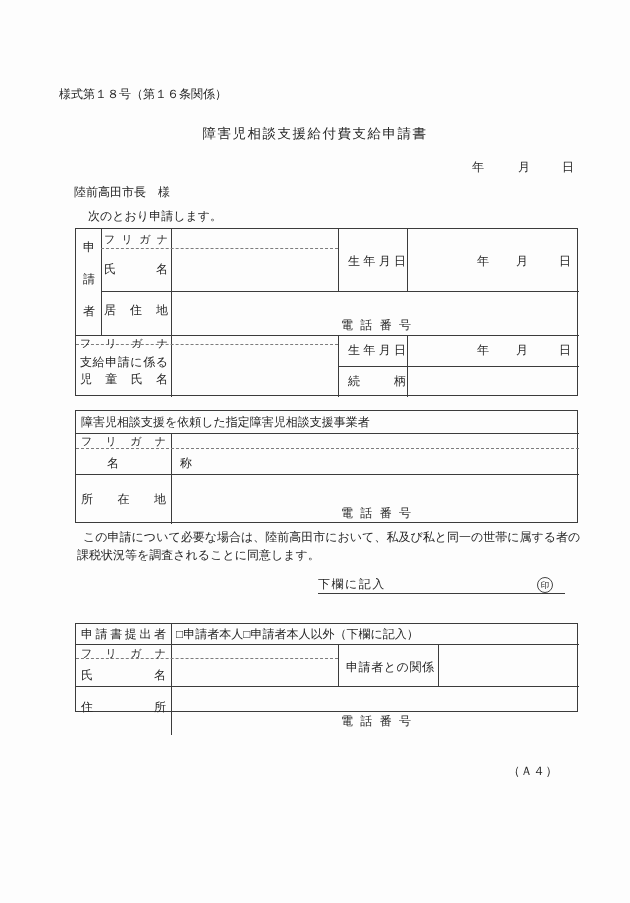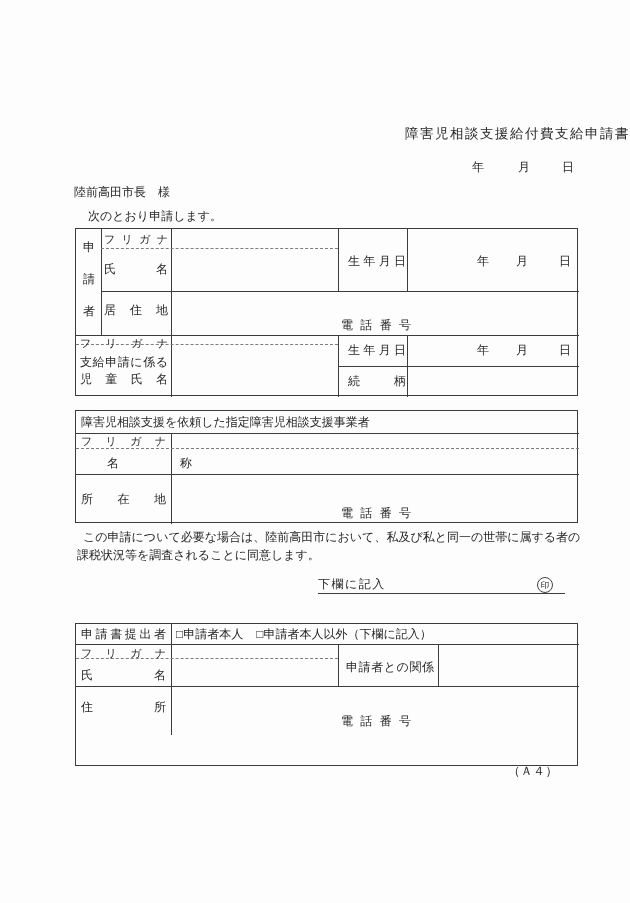--- a/index.html
+++ b/index.html
@@ -10,34 +10,35 @@
   }
   .tbl{position:absolute;border:1px solid #3c3c3c;box-sizing:border-box;}
   .vl{position:absolute;width:0;border-left:1px solid #3c3c3c;}
   .hl{position:absolute;height:0;border-top:1px solid #3c3c3c;}
   .dl{position:absolute;height:0;border-top:1px dashed #7d7d7d;}
   .lbl{position:absolute;white-space:nowrap;}
   .jlabel{position:absolute;text-align:justify;text-align-last:justify;}
   .small{font-size:11px;}
   .vert{position:absolute;text-align:center;word-break:break-all;line-height:32px;}
   .field{position:absolute;}
-  .title{position:absolute;left:0;width:100%;text-align:right;font-size:13.5px;letter-spacing:1.5px;}
+  .title{position:absolute;left:0;width:100%;text-align:center;font-size:13.5px;letter-spacing:1.5px;}
   .sigline{position:absolute;border-top:1px solid #3c3c3c;height:0;}
   .seal{
     position:absolute;width:14px;height:14px;border:1px solid #444;border-radius:50%;
     font-size:8.5px;display:flex;align-items:center;justify-content:center;line-height:1;
   }
   .dchar{position:absolute;width:14px;text-align:center;}
-  .optrow{position:absolute;display:flex;gap:13px;white-space:nowrap;}
+  .optrow{position:absolute;display:flex;white-space:nowrap;}
 </style>
 </head>
 <body>
 
 <div class="page">
 
+  <div class="lbl" style="left:59px;top:87px;">様式第１８号（第１６条関係）</div>
   <div class="title" style="top:126px;">障害児相談支援給付費支給申請書</div>
 
   <div>
     <span class="dchar" style="left:471px;top:160px;">年</span>
     <span class="dchar" style="left:517px;top:160px;">月</span>
     <span class="dchar" style="left:561px;top:160px;">日</span>
   </div>
 
   <div class="lbl" style="left:74px;top:185px;">陸前高田市長　様</div>
   <div class="lbl" style="left:88px;top:209px;">次のとおり申請します。</div>
@@ -109,21 +110,21 @@
     <div class="lbl" style="left:58px;top:548px;margin-left:19px;">課税状況等を調査されることに同意します。</div>
   </div>
 
   <div>
     <div class="lbl" style="left:318px;top:577px;letter-spacing:1.5px;">下欄に記入</div>
     <div class="field" style="left:392px;top:577px;width:140px;height:15px;"></div>
     <div class="seal" style="left:537px;top:577px;">印</div>
     <div class="sigline" style="left:318px;top:593px;width:247px;"></div>
   </div>
 
-  <div class="tbl" style="left:75px;top:623px;width:503px;height:143px;">
+  <div class="tbl" style="left:75px;top:623px;width:503px;height:89px;">
     <div class="hl" style="top:20px;left:0;width:503px;"></div>
     <div class="hl" style="top:62px;left:0;width:503px;"></div>
     <div class="vl" style="left:95px;top:0;height:111px;"></div>
     <div class="vl" style="left:262px;top:20px;height:42px;"></div>
     <div class="vl" style="left:362px;top:20px;height:42px;"></div>
     <div class="dl" style="top:34px;left:0;width:262px;"></div>
 
     <div class="jlabel" style="left:5px;top:3px;width:85px;">申請書提出者</div>
     <div class="optrow" style="left:100px;top:3px;">
       <span>□申請者本人</span>

